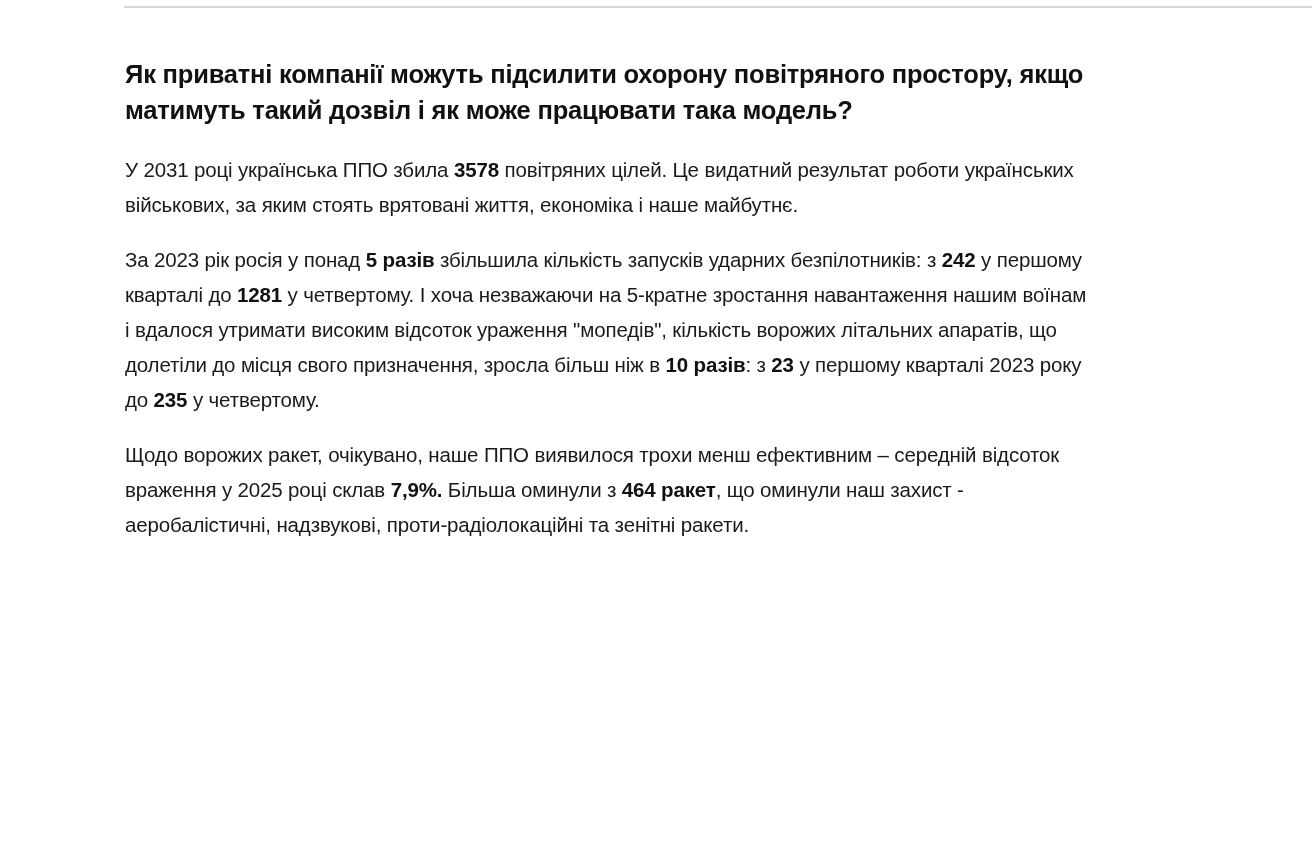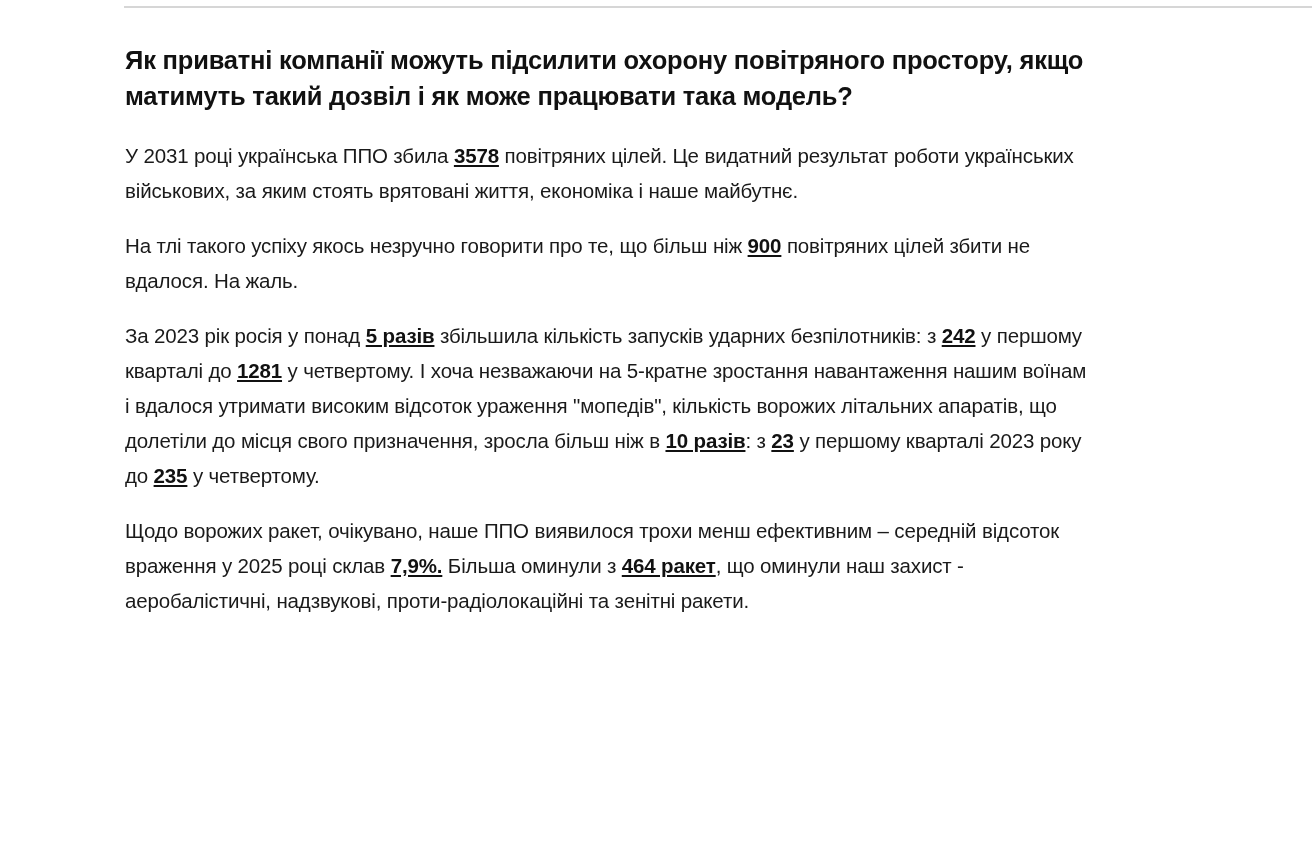--- a/index.html
+++ b/index.html
@@ -19,21 +19,21 @@
       position: absolute;
       left: 124px;
       right: 0;
       top: 6px;
       height: 2px;
       background: #d6d6d6;
     }
     .article {
       position: absolute;
       left: 125px;
-      top: 42px;
+      top: 56px;
       width: 965px;
     }
     .article h2 {
       margin: 0;
       font-family: "Liberation Sans Narrow", "Liberation Sans", "DejaVu Sans", sans-serif;
       font-weight: bold;
       font-size: 25.5px;
       line-height: 36px;
       letter-spacing: -0.2px;
       color: #111111;
@@ -41,40 +41,36 @@
     .article p {
       margin: 0;
       font-size: 20.5px;
       line-height: 35px;
       letter-spacing: -0.15px;
       color: #1a1a1a;
     }
     .article b {
       font-weight: bold;
       color: #111111;
-      text-decoration: underline;
     }
     #p0 { margin-top: 24px; }
     #p1, #p2, #p3, #p4 { margin-top: 20px; }
   </style>
 </head>
 <body>
 
 <div class="separator"></div>
 
 <article class="article">
   <h2>Як приватні компанії можуть підсилити охорону повітряного простору, якщо матимуть такий дозвіл і як може працювати така модель?</h2>
 
   <p id="p0">
     <span>У 2031 році українська ППО збила </span><b>3578</b><span> повітряних цілей. Це видатний результат роботи українських військових, за яким стоять врятовані життя, економіка і наше майбутнє.</span>
   </p>
 
-  <p id="p1">
-    <span>На тлі такого успіху якось незручно говорити про те, що більш ніж </span><b>900</b><span> повітряних цілей збити не вдалося. На жаль.</span>
-  </p>
 
   <p id="p2">
     <span>За 2023 рік росія у понад </span><b>5 разів</b><span> збільшила кількість запусків ударних безпілотників: з </span><b>242</b><span> у першому кварталі до </span><b>1281</b><span> у четвертому. І хоча незважаючи на 5-кратне зростання навантаження нашим воїнам і вдалося утримати високим відсоток ураження "мопедів", кількість ворожих літальних апаратів, що долетіли до місця свого призначення, зросла більш ніж в </span><b>10 разів</b><span>: з </span><b>23</b><span> у першому кварталі 2023 року до </span><b>235</b><span> у четвертому.</span>
   </p>
 
   <p id="p3">
     <span>Щодо ворожих ракет, очікувано, наше ППО виявилося трохи менш ефективним – середній відсоток враження у 2025 році склав </span><b>7,9%.</b><span> Більша оминули з </span><b>464 ракет</b><span>, що оминули наш захист - аеробалістичні, надзвукові, проти-радіолокаційні та зенітні ракети.</span>
   </p>
 
 </article>

